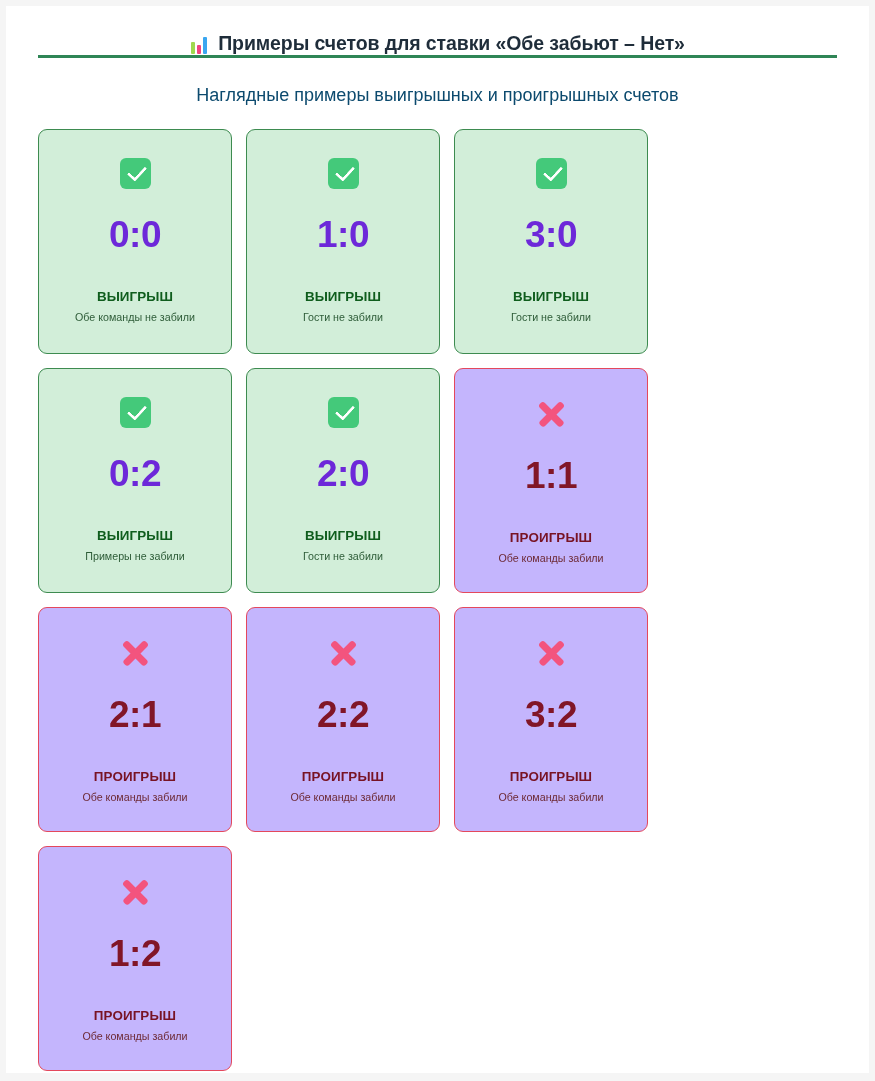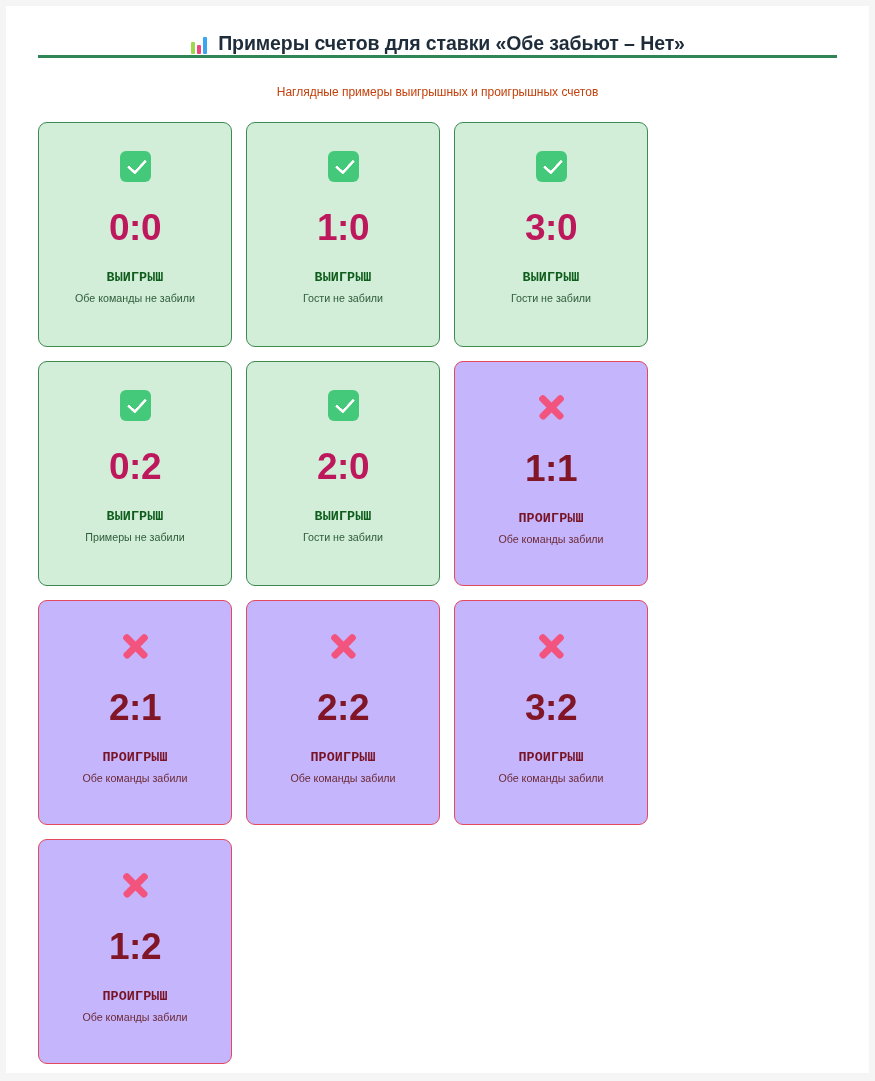--- a/index.html
+++ b/index.html
@@ -54,22 +54,22 @@
     width: 4px;
     border-radius: 1px;
     display: block;
   }
   .bar-icon i:nth-child(1) { left: 1px;  height: 12px; background: #9fd84f; }
   .bar-icon i:nth-child(2) { left: 7px;  height: 9px;  background: #f0457f; }
   .bar-icon i:nth-child(3) { left: 13px; height: 17px; background: #3aa6f0; }
 
   .subtitle {
     text-align: center;
-    font-size: 12px;
-    color: #c2410c;
+    font-size: 18px;
+    color: #0c4a6e;
     margin-top: 27px;
     margin-bottom: 23px;
   }
 
   
   .grid {
     display: flex;
     flex-wrap: wrap;
     gap: 14px;
   }
@@ -129,29 +129,28 @@
   }
   .icon-cross::before { transform: rotate(45deg); }
   .icon-cross::after  { transform: rotate(-45deg); }
 
   .score-value {
     font-size: 37px;
     font-weight: bold;
     letter-spacing: -0.5px;
     margin-top: 25px;
   }
-  .win .score-value  { color: #be185d; }
+  .win .score-value  { color: #6d28d9; }
   .lose .score-value { color: #811627; }
 
   .score-outcome {
     font-size: 13.4px;
     font-weight: bold;
-    margin-top: 21px;
+    margin-top: 33px;
     letter-spacing: 0.1px;
-    font-family: Liberation Mono, monospace;
   }
   .win .score-outcome  { color: #0f5d1d; }
   .lose .score-outcome { color: #781324; }
 
   .score-note {
     font-size: 10.7px;
     margin-top: 7px;
   }
   .win .score-note  { color: #2e5c38; }
   .lose .score-note { color: #6d2a35; }

